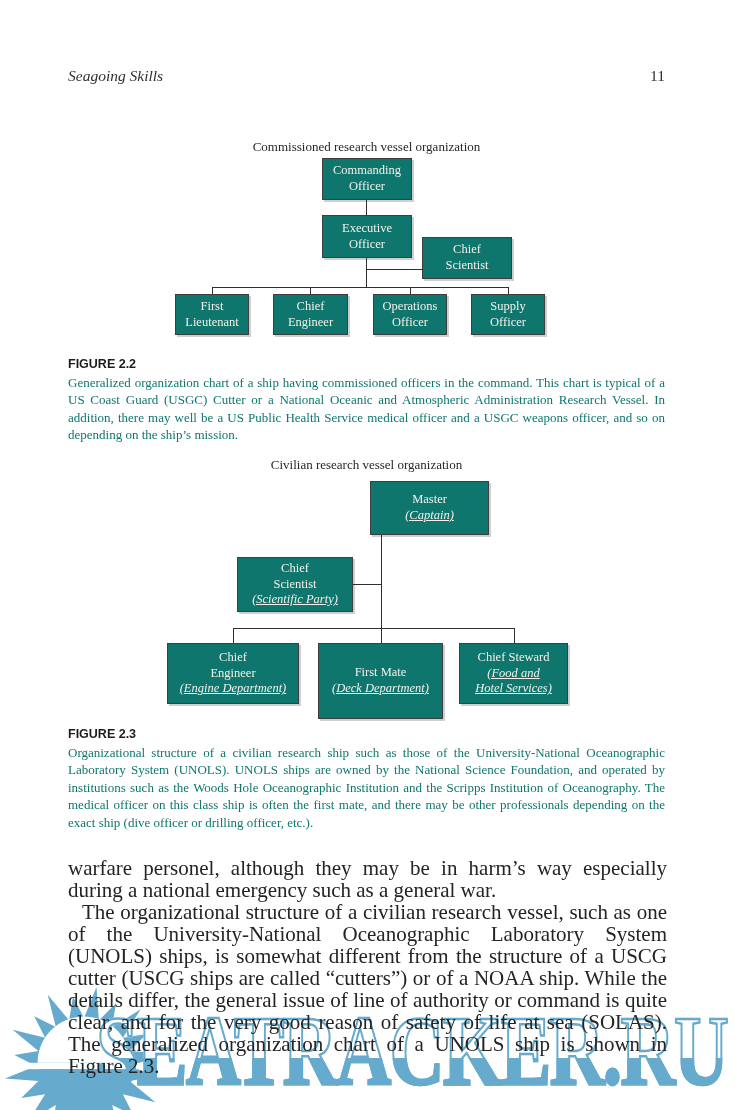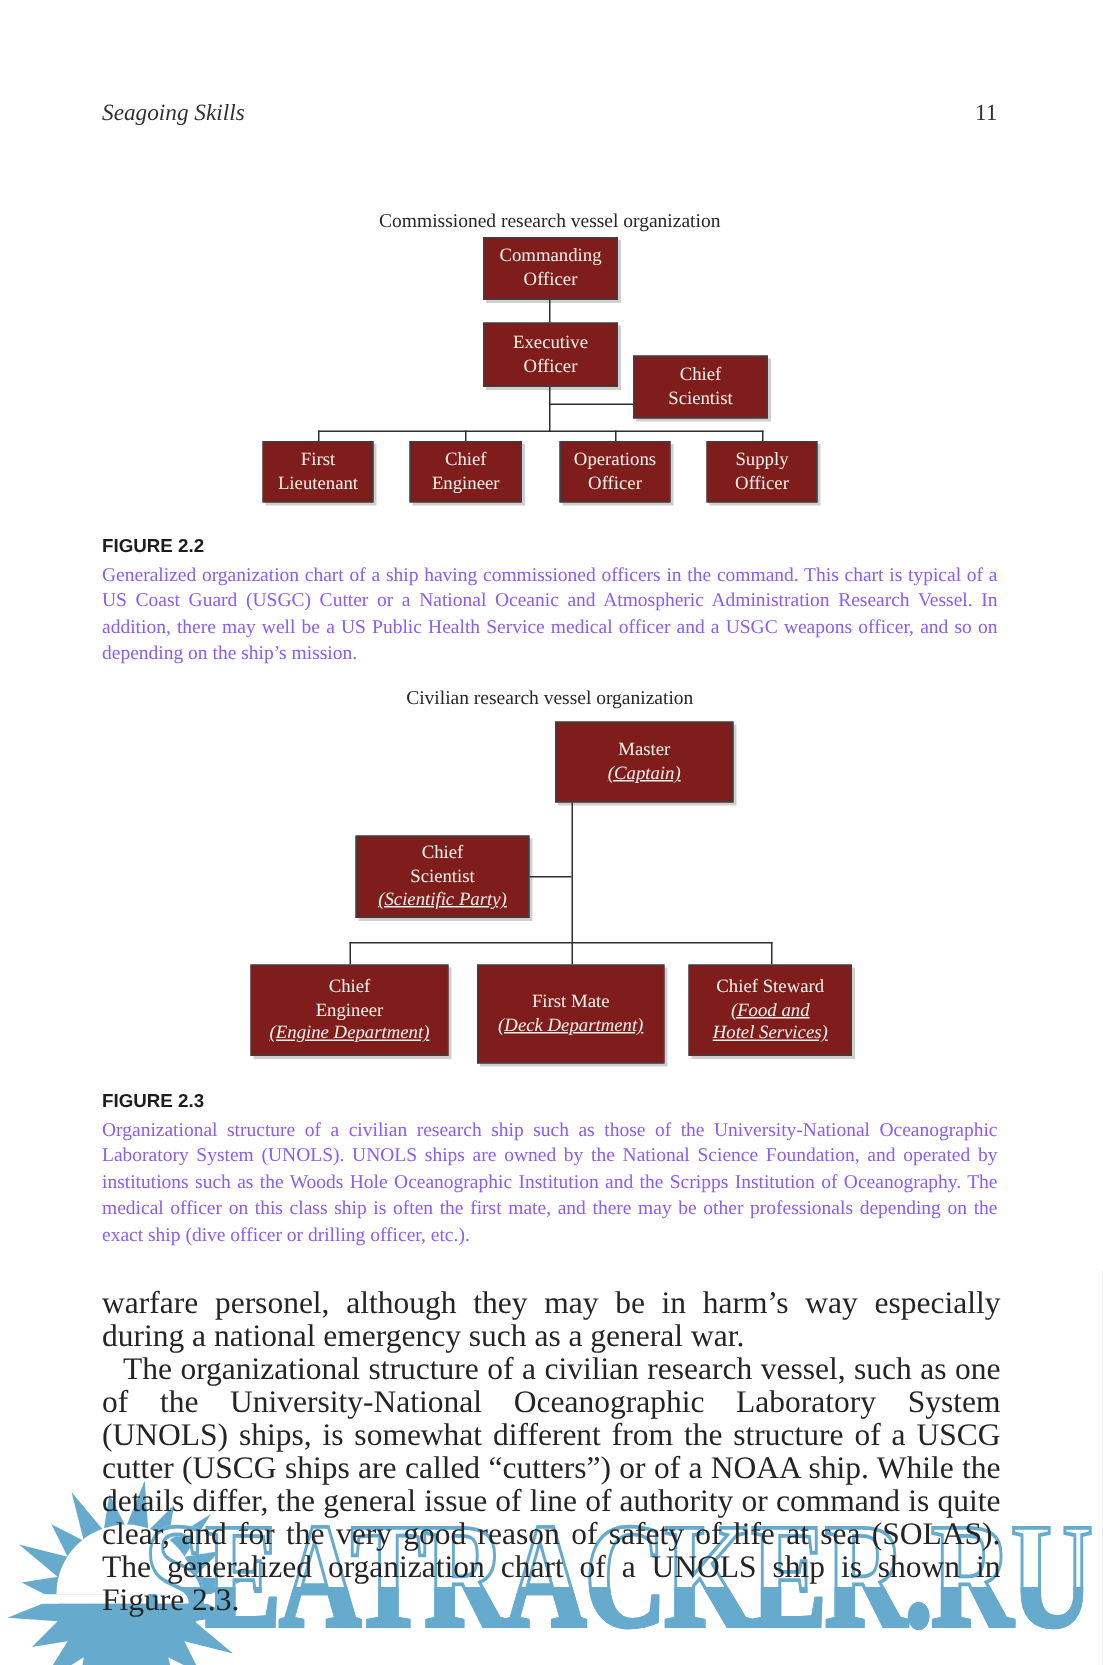--- a/index.html
+++ b/index.html
@@ -9,33 +9,33 @@
     margin:0 auto;
   }
   
   .runhead{position:absolute;left:68px;top:67px;width:597px;display:flex;
     justify-content:space-between;align-items:baseline;font-size:15.5px;color:#303030;}
   .runhead .book{font-style:italic;}
   
   .diagram-title{position:absolute;left:68px;width:597px;text-align:center;
     font-size:13px;color:#272727;}
   .node{
-    position:absolute;box-sizing:border-box;background:#7f1d1d;border:1.5px solid #3e3e3e;
+    position:absolute;box-sizing:border-box;background:#0f766e;border:1.5px solid #3e3e3e;
     box-shadow:2px 2px 0 #cfcfcf;color:#f4f1ea;display:flex;flex-direction:column;
     align-items:center;justify-content:center;text-align:center;
     font-size:12.5px;line-height:1.26;padding:2px;
   }
   .node .lbl{white-space:pre-line;}
   .node .sub{font-style:italic;white-space:pre-line;text-decoration:underline;}
   .conn{position:absolute;background:#2f2f2f;}
   
   .figlabel{position:absolute;left:68px;width:597px;
     font-family:"Liberation Sans",sans-serif;font-weight:bold;font-size:12.5px;color:#1c1c1c;}
   .figcaption{position:absolute;left:68px;width:597px;font-size:13px;line-height:17.4px;
-    text-align:justify;color:#8b5cf6;}
+    text-align:justify;color:#0f766e;}
   
   .bodytext{position:absolute;left:68px;top:857px;width:599px;font-size:21px;
     line-height:22px;text-align:justify;color:#242424;z-index:2;}
   .bodytext p{margin:0;}
   .bodytext p.indent{text-indent:14px;}
   
   .watermark{position:absolute;left:0;top:980px;width:735px;height:130px;z-index:1;text-decoration:underline;}
   .sun{position:absolute;left:4px;top:6px;width:160px;height:160px;}
   .wmtext{
     position:absolute;left:96px;top:21px;height:100px;
@@ -120,21 +120,21 @@
   <div class="node" style="left:237px;top:557px;width:116px;height:55px;">
     <span class="lbl">Chief
 Scientist</span>
     <span class="sub">(Scientific Party)</span>
   </div>
   <div class="node" style="left:167px;top:643px;width:132px;height:61px;">
     <span class="lbl">Chief
 Engineer</span>
     <span class="sub">(Engine Department)</span>
   </div>
-  <div class="node" style="left:318px;top:643px;width:125px;height:66px;">
+  <div class="node" style="left:318px;top:643px;width:125px;height:76px;">
     <span class="lbl">First Mate</span>
     <span class="sub">(Deck Department)</span>
   </div>
   <div class="node" style="left:459px;top:643px;width:109px;height:61px;">
     <span class="lbl">Chief Steward</span>
     <span class="sub">(Food and
 Hotel Services)</span>
   </div>
 
   <div class="conn" style="left:381px;top:535px;width:1px;height:108px;"></div>

